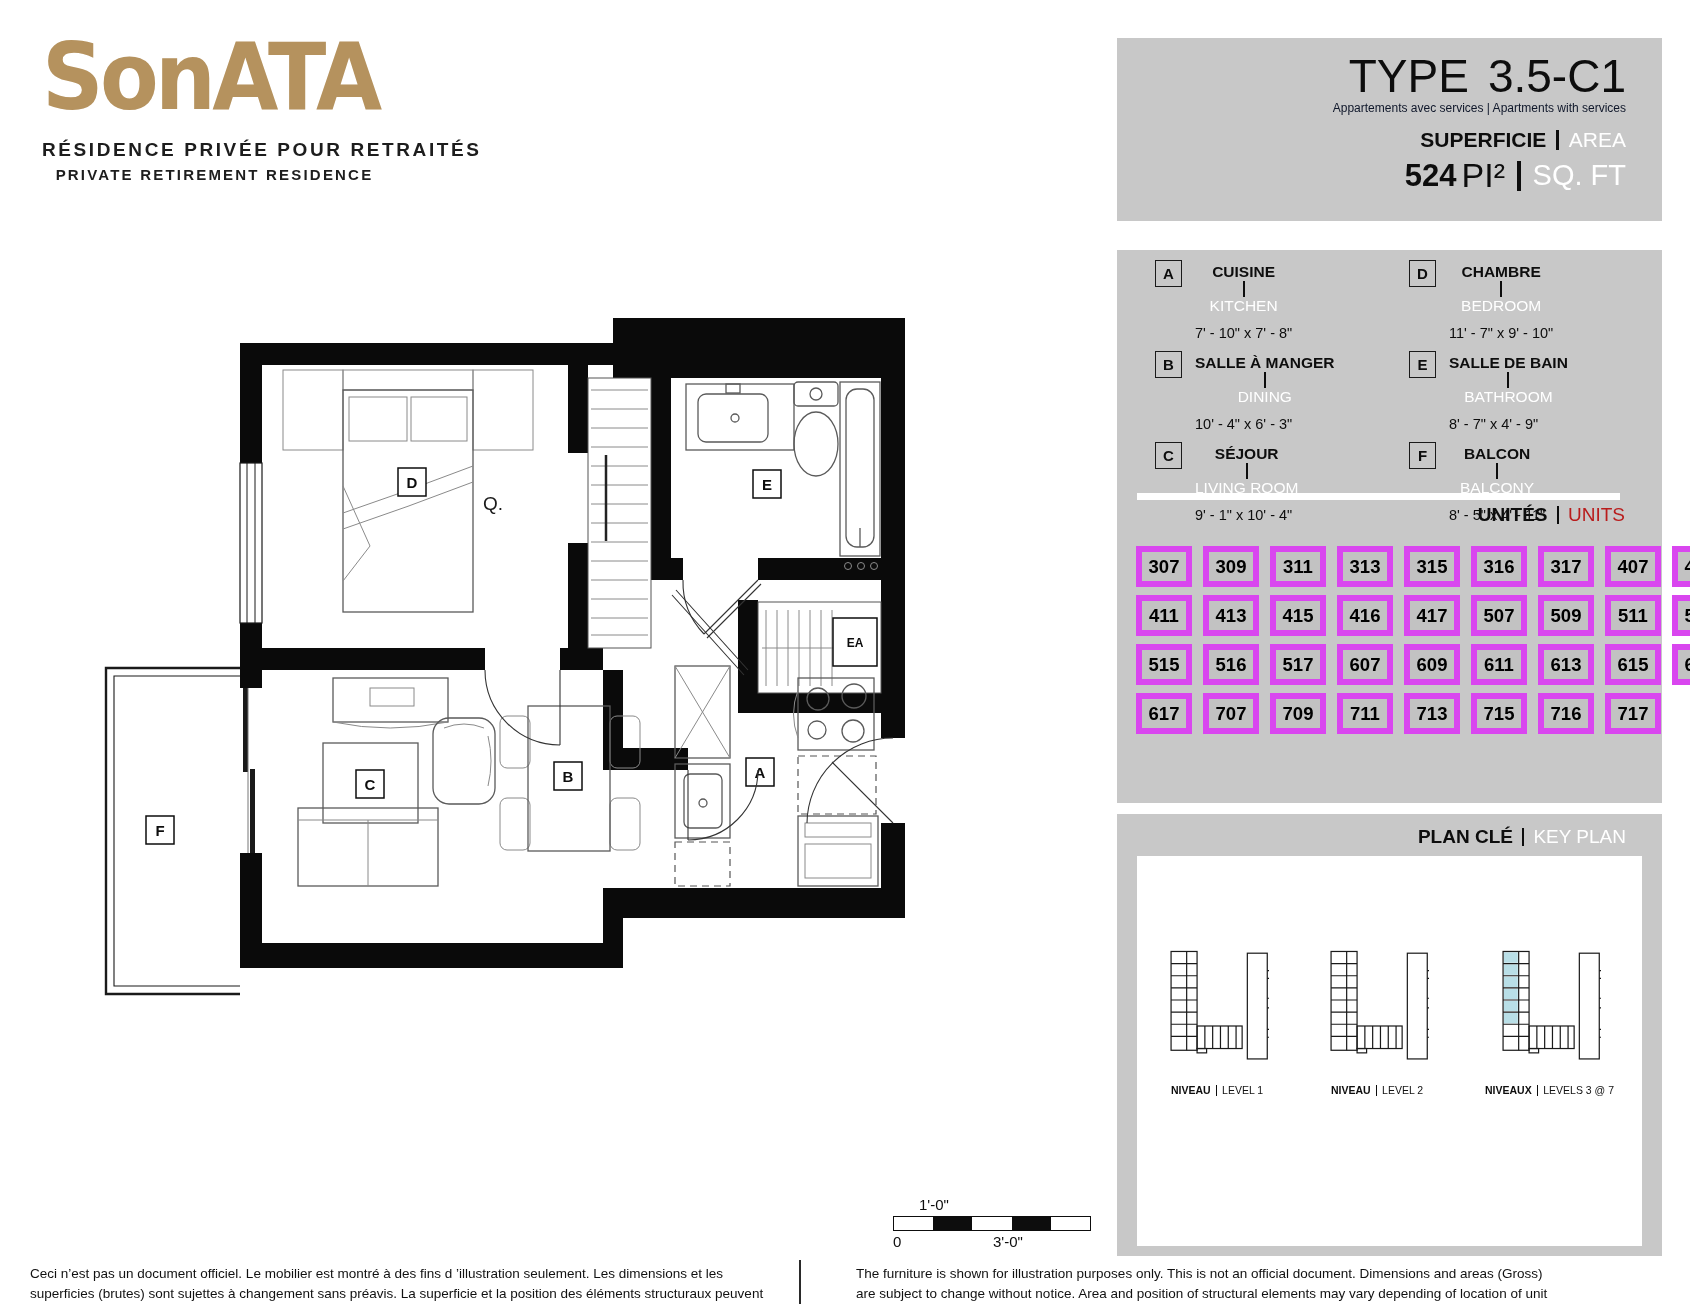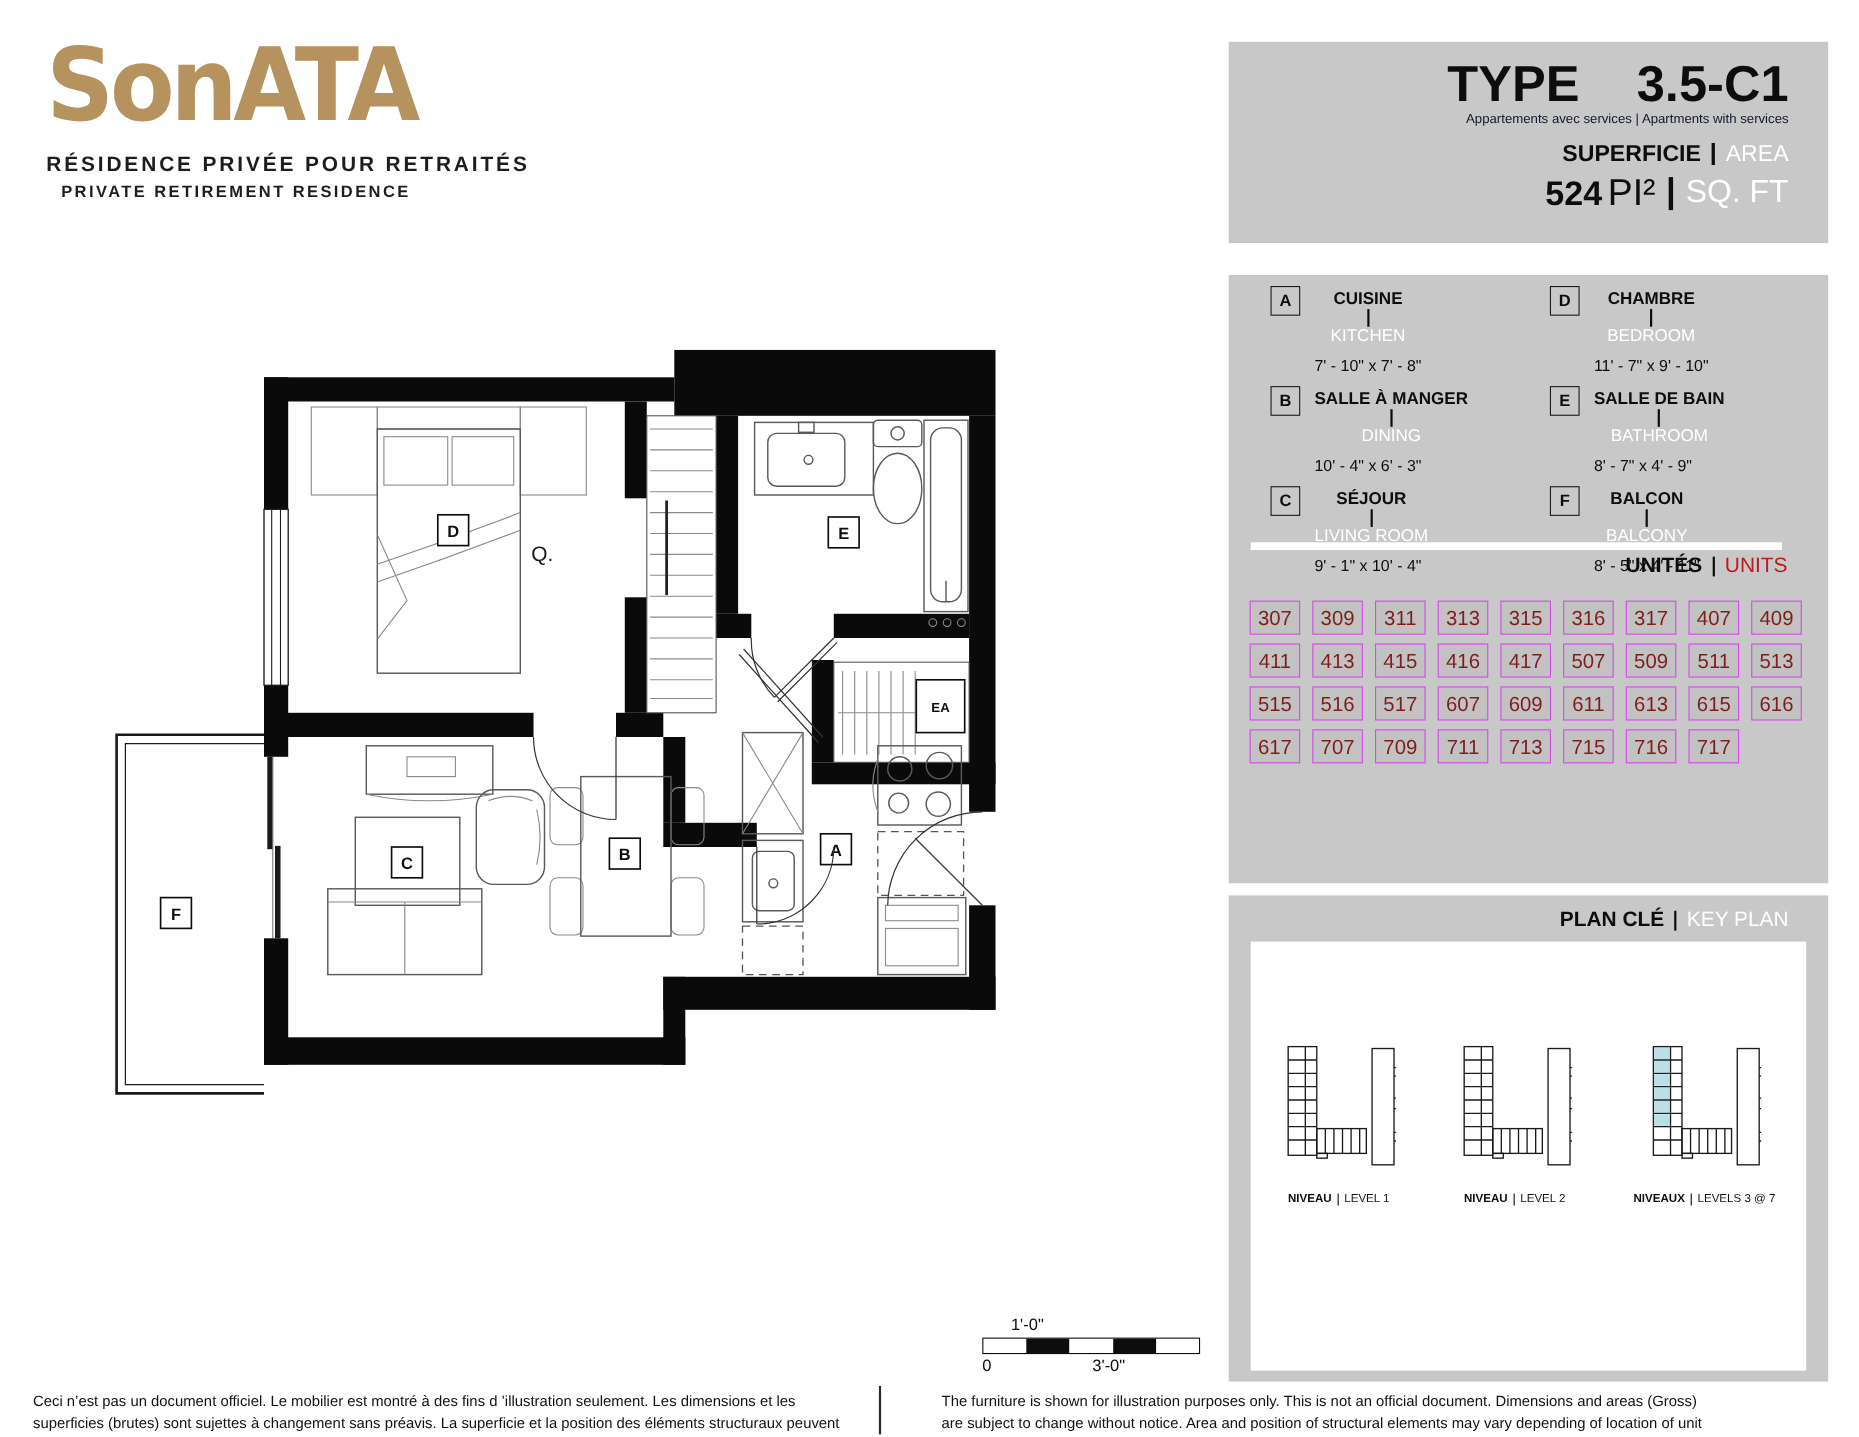--- a/index.html
+++ b/index.html
@@ -17,21 +17,21 @@
   .logo-en{font-size:15px;letter-spacing:2.2px;font-weight:600;color:#1d1d1d;margin-top:5px;text-align:center;width:345px;}
 
   
   .panel{position:absolute;left:1117px;width:545px;background:#c8c8c8;}
   #panel-header{top:38px;height:183px;}
   #panel-legend{top:250px;height:553px;}
   #panel-keyplan{top:814px;height:442px;}
 
   
   .hd{display:flex;flex-direction:column;align-items:flex-end;padding:14px 36px 0 0;}
-  .type-line{display:flex;align-items:flex-start;gap:52px;font-size:46px;font-weight:700;color:#0d0d0d;line-height:1.05;}
+  .type-line{display:flex;align-items:flex-start;gap:19px;font-size:46px;font-weight:400;color:#0d0d0d;line-height:1.05;}
   .subtitle{font-size:12px;color:#0f172a;margin-top:1px;}
   .area-line{display:flex;align-items:center;margin-top:13px;text-align:center;}
   .area-fr{font-size:21px;font-weight:600;color:#0d0d0d;}
   .area-en{font-size:21px;color:#ffffff;}
   .vbar{display:inline-block;background:#0d0d0d;}
   .vbar.s{width:2.5px;height:20px;margin:0 10px;}
   .vbar.m{width:3.5px;height:30px;margin:0 12px;}
   .sqft-line{display:flex;align-items:center;margin-top:4px;}
   .sq-val{font-size:31px;font-weight:800;color:#0d0d0d;}
   .sq-unit{font-size:34px;color:#0d0d0d;margin-left:5px;}
@@ -54,21 +54,21 @@
   .units-title{
     position:absolute;right:37px;top:254px;display:flex;align-items:center;font-size:19px;
   }
   .units-title b{color:#0d0d0d;font-weight:700;}
   .units-title .bar{width:2.5px;height:18px;background:#0d0d0d;margin:0 9px;}
   .units-title .en{color:#b91c1c;}
   .units-grid{position:absolute;left:19px;top:296px;}
   .unit-row{display:flex;gap:11px;margin-bottom:8px;}
   .unit{
     width:44px;height:29px;line-height:29px;text-align:center;background:#c2c2c2;
-    border:1px solid #d946ef;font-size:18.5px;color:#7f1d1d;
+    border:6px solid #d946ef;font-size:18.5px;color:#000000;font-weight:bold;
   }
 
   
   .kp-title{position:absolute;right:36px;top:12px;display:flex;align-items:center;font-size:19px;}
   .kp-title b{color:#0d0d0d;font-weight:700;}
   .kp-title .bar{width:2.5px;height:18px;background:#0d0d0d;margin:0 9px;}
   .kp-title .en{color:#ffffff;}
   .kp-box{position:absolute;left:20px;top:42px;width:505px;height:390px;background:#ffffff;}
   .kp-levels{position:absolute;left:0;top:92px;width:100%;display:flex;justify-content:space-around;}
   .kp-level{display:flex;flex-direction:column;align-items:center;}

